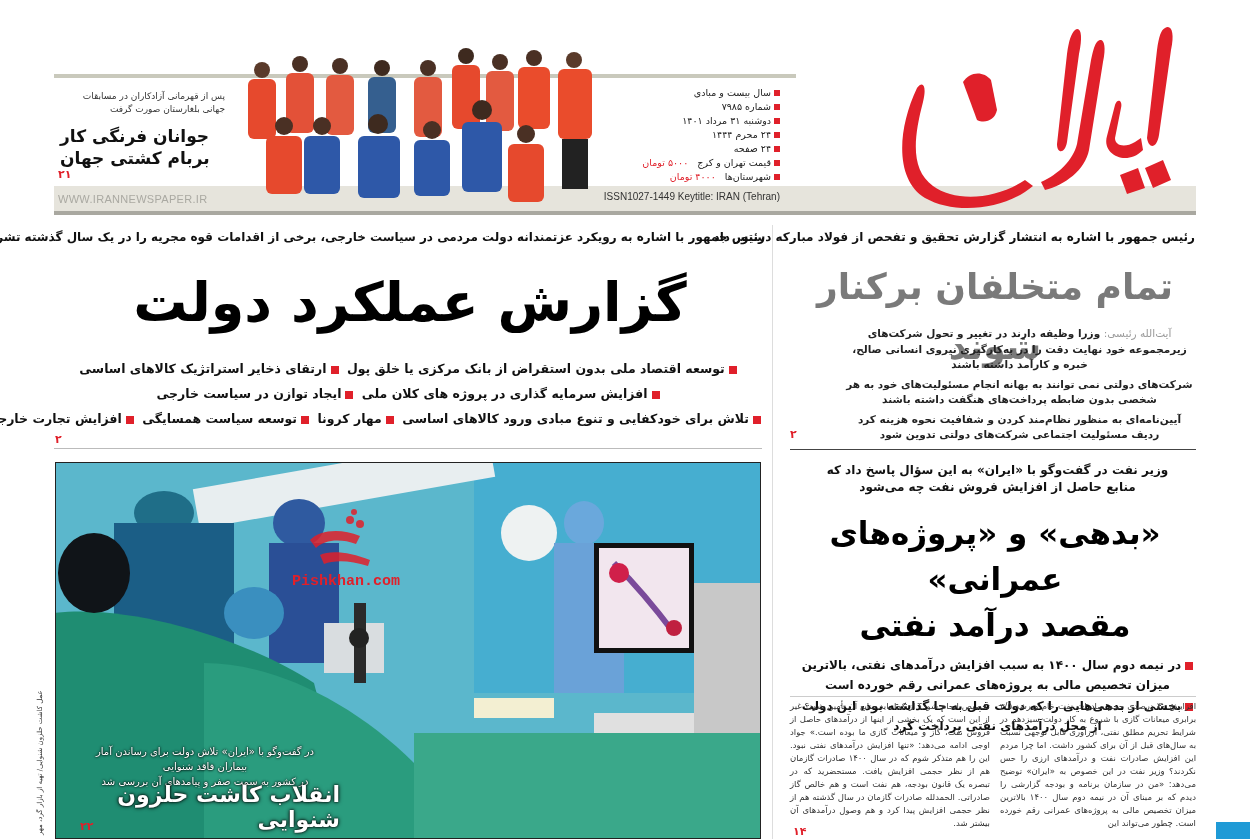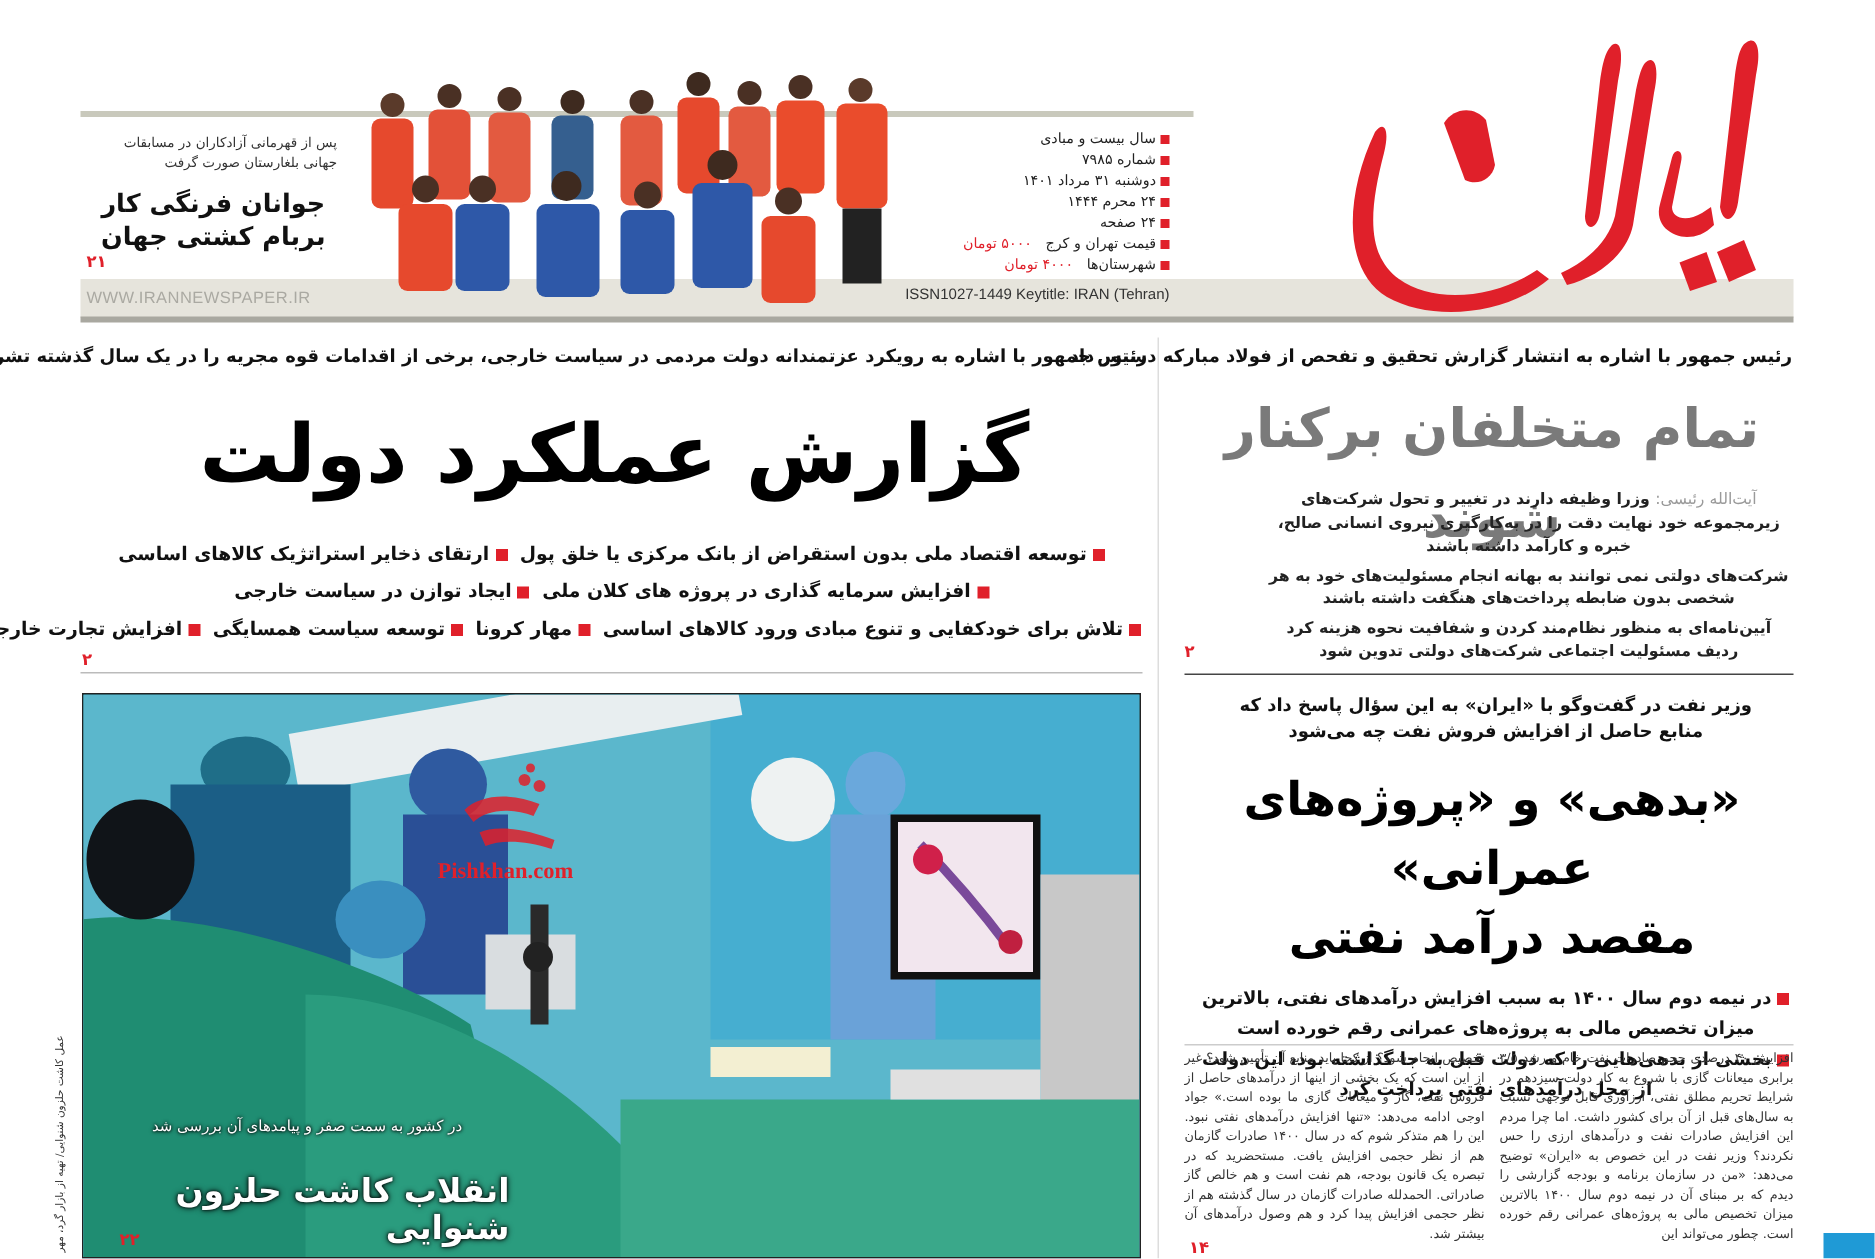--- a/index.html
+++ b/index.html
@@ -18,41 +18,41 @@
   .meta-list li { display: flex; flex-direction: row; align-items: center; justify-content: flex-start; gap: 3px; }
   .meta-list .sq { width: 6px; height: 6px; background: #e0202a; display: inline-block; flex: none; }
   .meta-list .price { color: #e0202a; }
   .issn { position: absolute; left: 600px; top: 191px; width: 180px; font-size: 10px; color: #333; text-align: right; direction: ltr; font-family: "Liberation Sans", sans-serif; }
 
   
   .team-photo { position: absolute; left: 232px; top: 44px; width: 366px; height: 168px; }
 
   
   .sport-kicker { position: absolute; left: 60px; top: 90px; width: 165px; font-size: 9px; line-height: 13px; text-align: right; color: #333; }
-  .sport-title { position: absolute; left: 60px; top: 125px; width: 165px; font-size: 17px; font-weight: bold; line-height: 22px; text-align: center; color: #111; }
+  .sport-title { position: absolute; left: 60px; top: 125px; width: 165px; font-size: 17px; font-weight: bold; line-height: 22px; text-align: left; color: #111; }
   .sport-page { position: absolute; left: 58px; top: 168px; font-size: 11px; color: #e0202a; font-weight: bold; direction: ltr; }
   .website { position: absolute; left: 58px; top: 193px; font-size: 11px; color: #aaa9a2; direction: ltr; font-family: "Liberation Sans", sans-serif; letter-spacing: 0.3px; }
 
   
   .main-kicker { position: absolute; left: 55px; top: 230px; width: 710px; font-size: 12px; font-weight: bold; text-align: center; color: #111; white-space: nowrap; }
   .main-title { position: absolute; left: 100px; top: 262px; width: 620px; font-size: 54px; font-weight: bold; text-align: center; color: #000; letter-spacing: -1px; line-height: 82px; }
   .bullets { position: absolute; left: 55px; top: 356px; width: 710px; text-align: center; font-size: 12.5px; font-weight: bold; line-height: 25px; color: #111; }
   .bullets .ln { display: block; white-space: nowrap; }
   .bullets .sq { display: inline-block; width: 8px; height: 8px; background: #e0202a; margin: 0 4px; vertical-align: middle; }
   .main-page { position: absolute; left: 55px; top: 433px; font-size: 11px; color: #e0202a; font-weight: bold; }
   .main-sep { position: absolute; left: 54px; top: 448px; width: 708px; height: 1px; background: #bbb; }
 
   
   .photo { position: absolute; left: 55px; top: 462px; width: 706px; height: 377px; overflow: hidden; border: 1px solid #222; background: #3aa0b4; }
   .photo-credit { position: absolute; left: 36px; top: 690px; width: 14px; height: 149px; font-size: 7px; color: #333; writing-mode: vertical-rl; transform: rotate(180deg); white-space: nowrap; overflow: hidden; }
   .photo-kicker { position: absolute; left: 80px; top: 744px; width: 250px; font-size: 10px; line-height: 15px; color: #fff; text-align: center; text-shadow: 0 0 3px #000, 0 0 2px #000; }
   .photo-title { position: absolute; left: 80px; top: 782px; width: 260px; font-size: 22px; font-weight: bold; color: #fff; text-shadow: 0 0 4px #000, 0 0 2px #000; }
   .photo-page { position: absolute; left: 80px; top: 820px; font-size: 11px; color: #e0202a; font-weight: bold; }
   .watermark { position: absolute; left: 290px; top: 500px; width: 110px; height: 90px; }
-  .watermark-text { position: absolute; left: 292px; top: 573px; font-family: Liberation Serif, serif; font-size: 15px; color: #e0202a; direction: ltr; font-weight: bold; }
+  .watermark-text { position: absolute; left: 292px; top: 573px; font-family: Liberation Mono, monospace; font-size: 15px; color: #e0202a; direction: ltr; font-weight: bold; }
 
   
   .col-divider { position: absolute; left: 772px; top: 225px; width: 1px; height: 614px; background: #ddd; }
   .r-kicker1 { position: absolute; left: 800px; top: 230px; width: 395px; font-size: 12px; font-weight: bold; text-align: right; color: #111; white-space: nowrap; }
   .r-title1 { position: absolute; left: 795px; top: 257px; width: 400px; font-size: 36px; font-weight: bold; text-align: center; color: #7a7a7a; line-height: 60px; }
   .r-body1 { position: absolute; left: 800px; top: 326px; width: 395px; font-size: 10.5px; font-weight: bold; text-align: center; line-height: 15.5px; color: #222; }
   .r-body1 .lead { color: #9a9a9a; font-weight: normal; }
   .r-body1 p { margin-bottom: 4px; margin-left: 44px; }
   .r-page1 { position: absolute; left: 790px; top: 428px; font-size: 11px; color: #e0202a; font-weight: bold; }
   .r-sep { position: absolute; left: 790px; top: 449px; width: 406px; height: 1px; background: #444; }
@@ -239,20 +239,21 @@
     <path d="M20 40 C30 30 50 28 70 36 L66 44 C50 38 34 40 26 48 Z"></path>
     <path d="M30 55 C40 50 60 52 80 60 L78 66 C60 60 44 60 34 64 Z"></path>
     <circle cx="60" cy="20" r="4"></circle>
       <circle cx="70" cy="24" r="4"></circle>
       <circle cx="64" cy="12" r="3"></circle>
   </g>
 </svg>
 <div class="watermark-text">Pishkhan.com</div>
 
 <div class="photo-kicker">
+  <div>در گفت‌وگو با «ایران» تلاش دولت برای رساندن آمار بیماران فاقد شنوایی</div>
   <div>در کشور به سمت صفر و پیامدهای آن بررسی شد</div>
 </div>
 <div class="photo-title">انقلاب کاشت حلزون شنوایی</div>
 <div class="photo-page">۲۲</div>
 
 <div class="col-divider"></div>
 
 <div class="r-kicker1">رئیس جمهور با اشاره به انتشار گزارش تحقیق و تفحص از فولاد مبارکه دستور داد</div>
 <div class="r-title1">تمام متخلفان برکنار شوند</div>
 <div class="r-body1">

